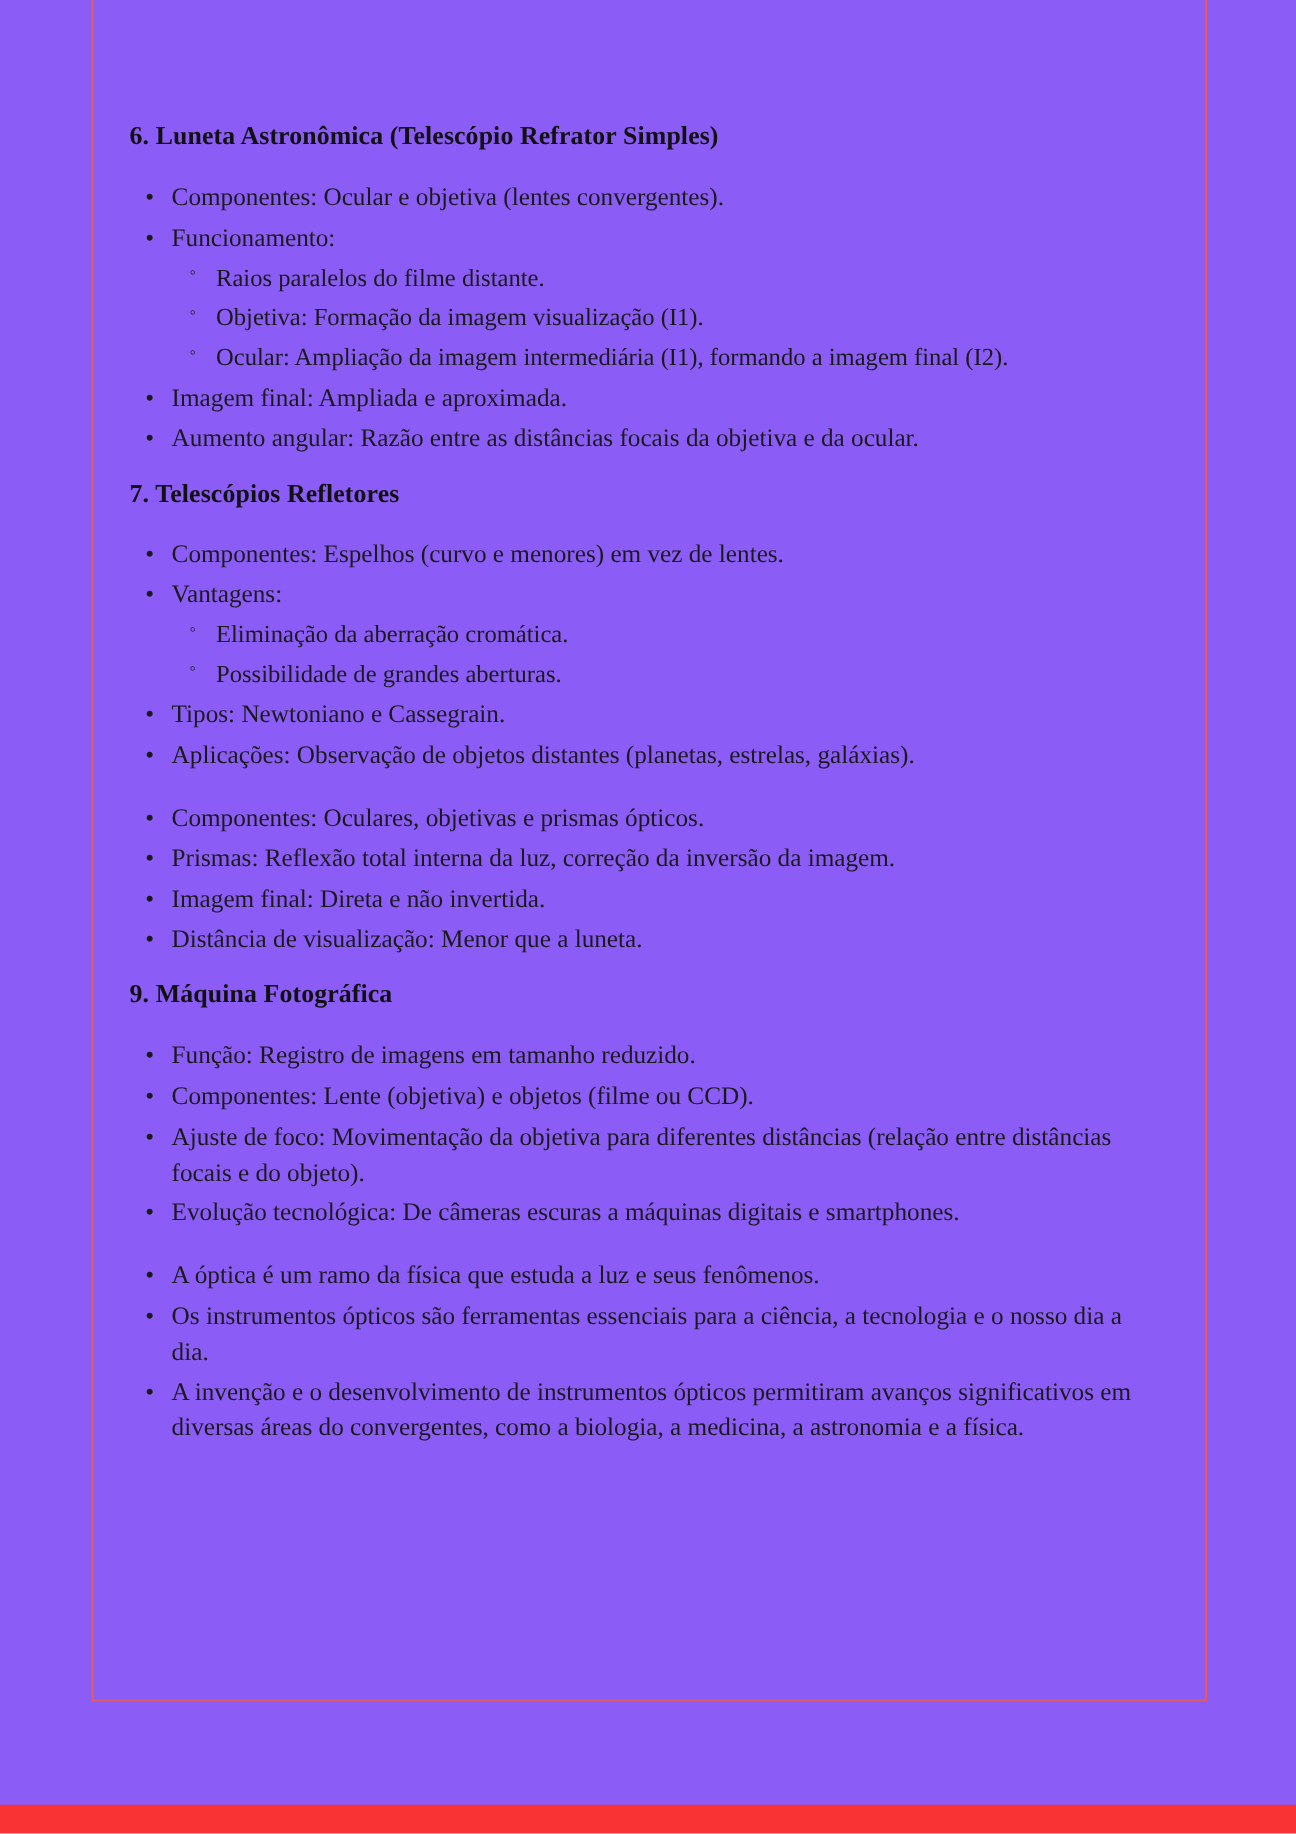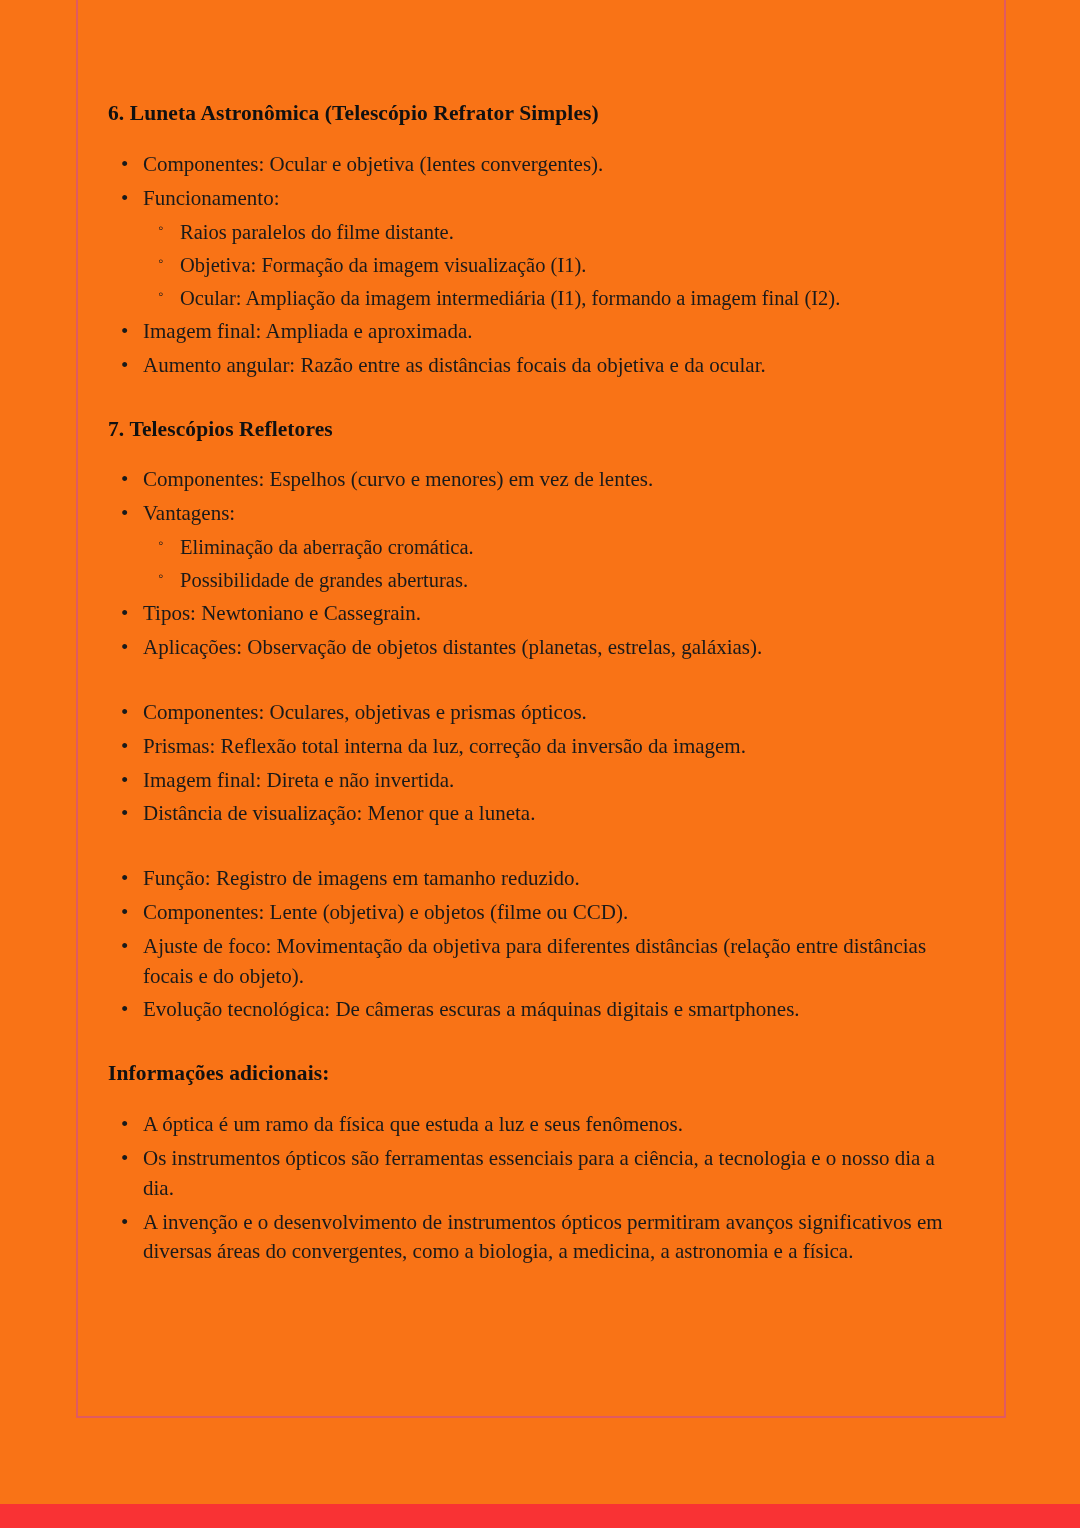--- a/index.html
+++ b/index.html
@@ -5,21 +5,21 @@
   html, body {
     margin: 0;
     padding: 0;
     background: #ffffff;
   }
 
   .page {
     position: relative;
     width: 1080px;
     height: 1528px;
-    background: #f97316;
+    background: #8b5cf6;
     overflow: hidden;
     font-family: "Liberation Serif", "DejaVu Serif", serif;
   }
 
   
   .page-border {
     position: absolute;
     left: 76px;
     top: -40px;
     width: 930px;
@@ -54,21 +54,21 @@
     padding: 0;
     letter-spacing: 0.1px;
     line-height: 1.3;
   }
 
   .section {
     margin-bottom: 0;
   }
 
   .section + .section {
-    margin-top: 35px;
+    margin-top: 17px;
   }
 
   ul.bullets {
     list-style: none;
     margin: 22px 0 0 0;
     padding: 0;
   }
 
   li.bullet {
     position: relative;
@@ -189,41 +189,41 @@
             <span class="marker">•</span>
             <span class="text">Imagem final: Direta e não invertida.</span>
           </li>
           <li class="bullet">
             <span class="marker">•</span>
             <span class="text">Distância de visualização: Menor que a luneta.</span>
           </li>
         </ul>
       </div>
       <div class="section">
+        <h2 class="section-heading">9. Máquina Fotográfica</h2>
         <ul class="bullets">
           <li class="bullet">
             <span class="marker">•</span>
             <span class="text">Função: Registro de imagens em tamanho reduzido.</span>
           </li>
           <li class="bullet">
             <span class="marker">•</span>
             <span class="text">Componentes: Lente (objetiva) e objetos (filme ou CCD).</span>
           </li>
           <li class="bullet">
             <span class="marker">•</span>
             <span class="text">Ajuste de foco: Movimentação da objetiva para diferentes distâncias (relação entre distâncias focais e do objeto).</span>
           </li>
           <li class="bullet">
             <span class="marker">•</span>
             <span class="text">Evolução tecnológica: De câmeras escuras a máquinas digitais e smartphones.</span>
           </li>
         </ul>
       </div>
       <div class="section">
-        <h2 class="section-heading">Informações adicionais:</h2>
         <ul class="bullets">
           <li class="bullet">
             <span class="marker">•</span>
             <span class="text">A óptica é um ramo da física que estuda a luz e seus fenômenos.</span>
           </li>
           <li class="bullet">
             <span class="marker">•</span>
             <span class="text">Os instrumentos ópticos são ferramentas essenciais para a ciência, a tecnologia e o nosso dia a dia.</span>
           </li>
           <li class="bullet">

